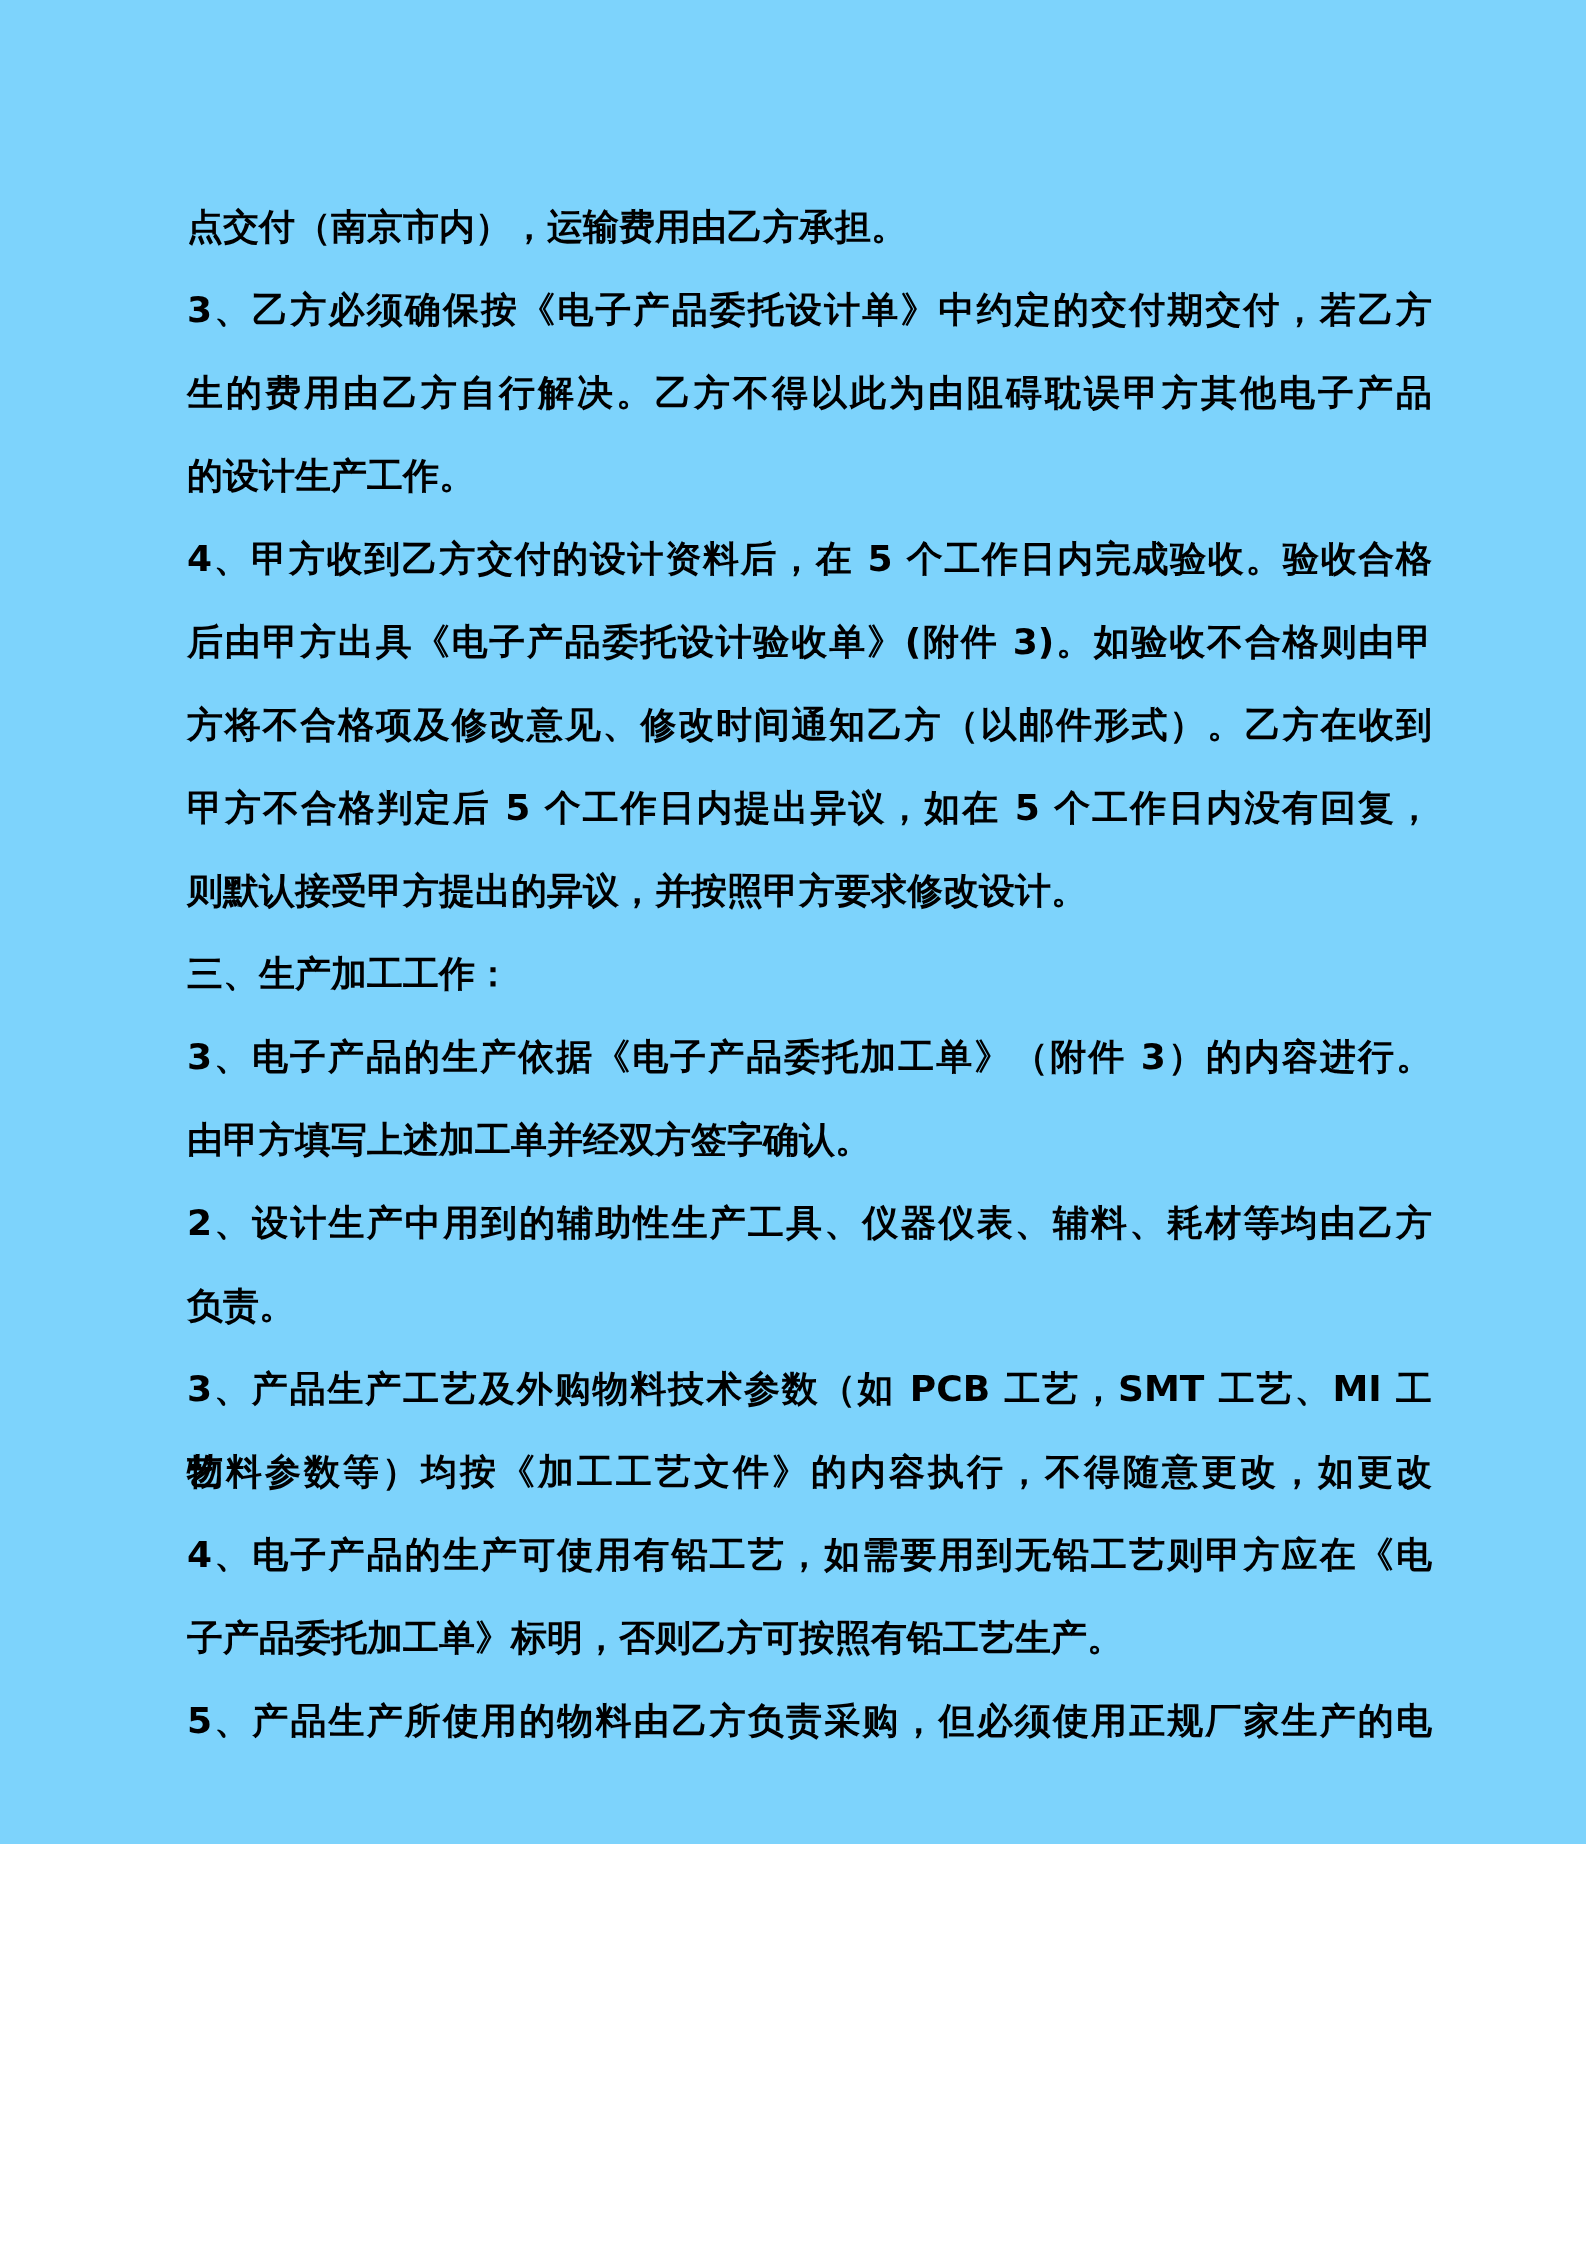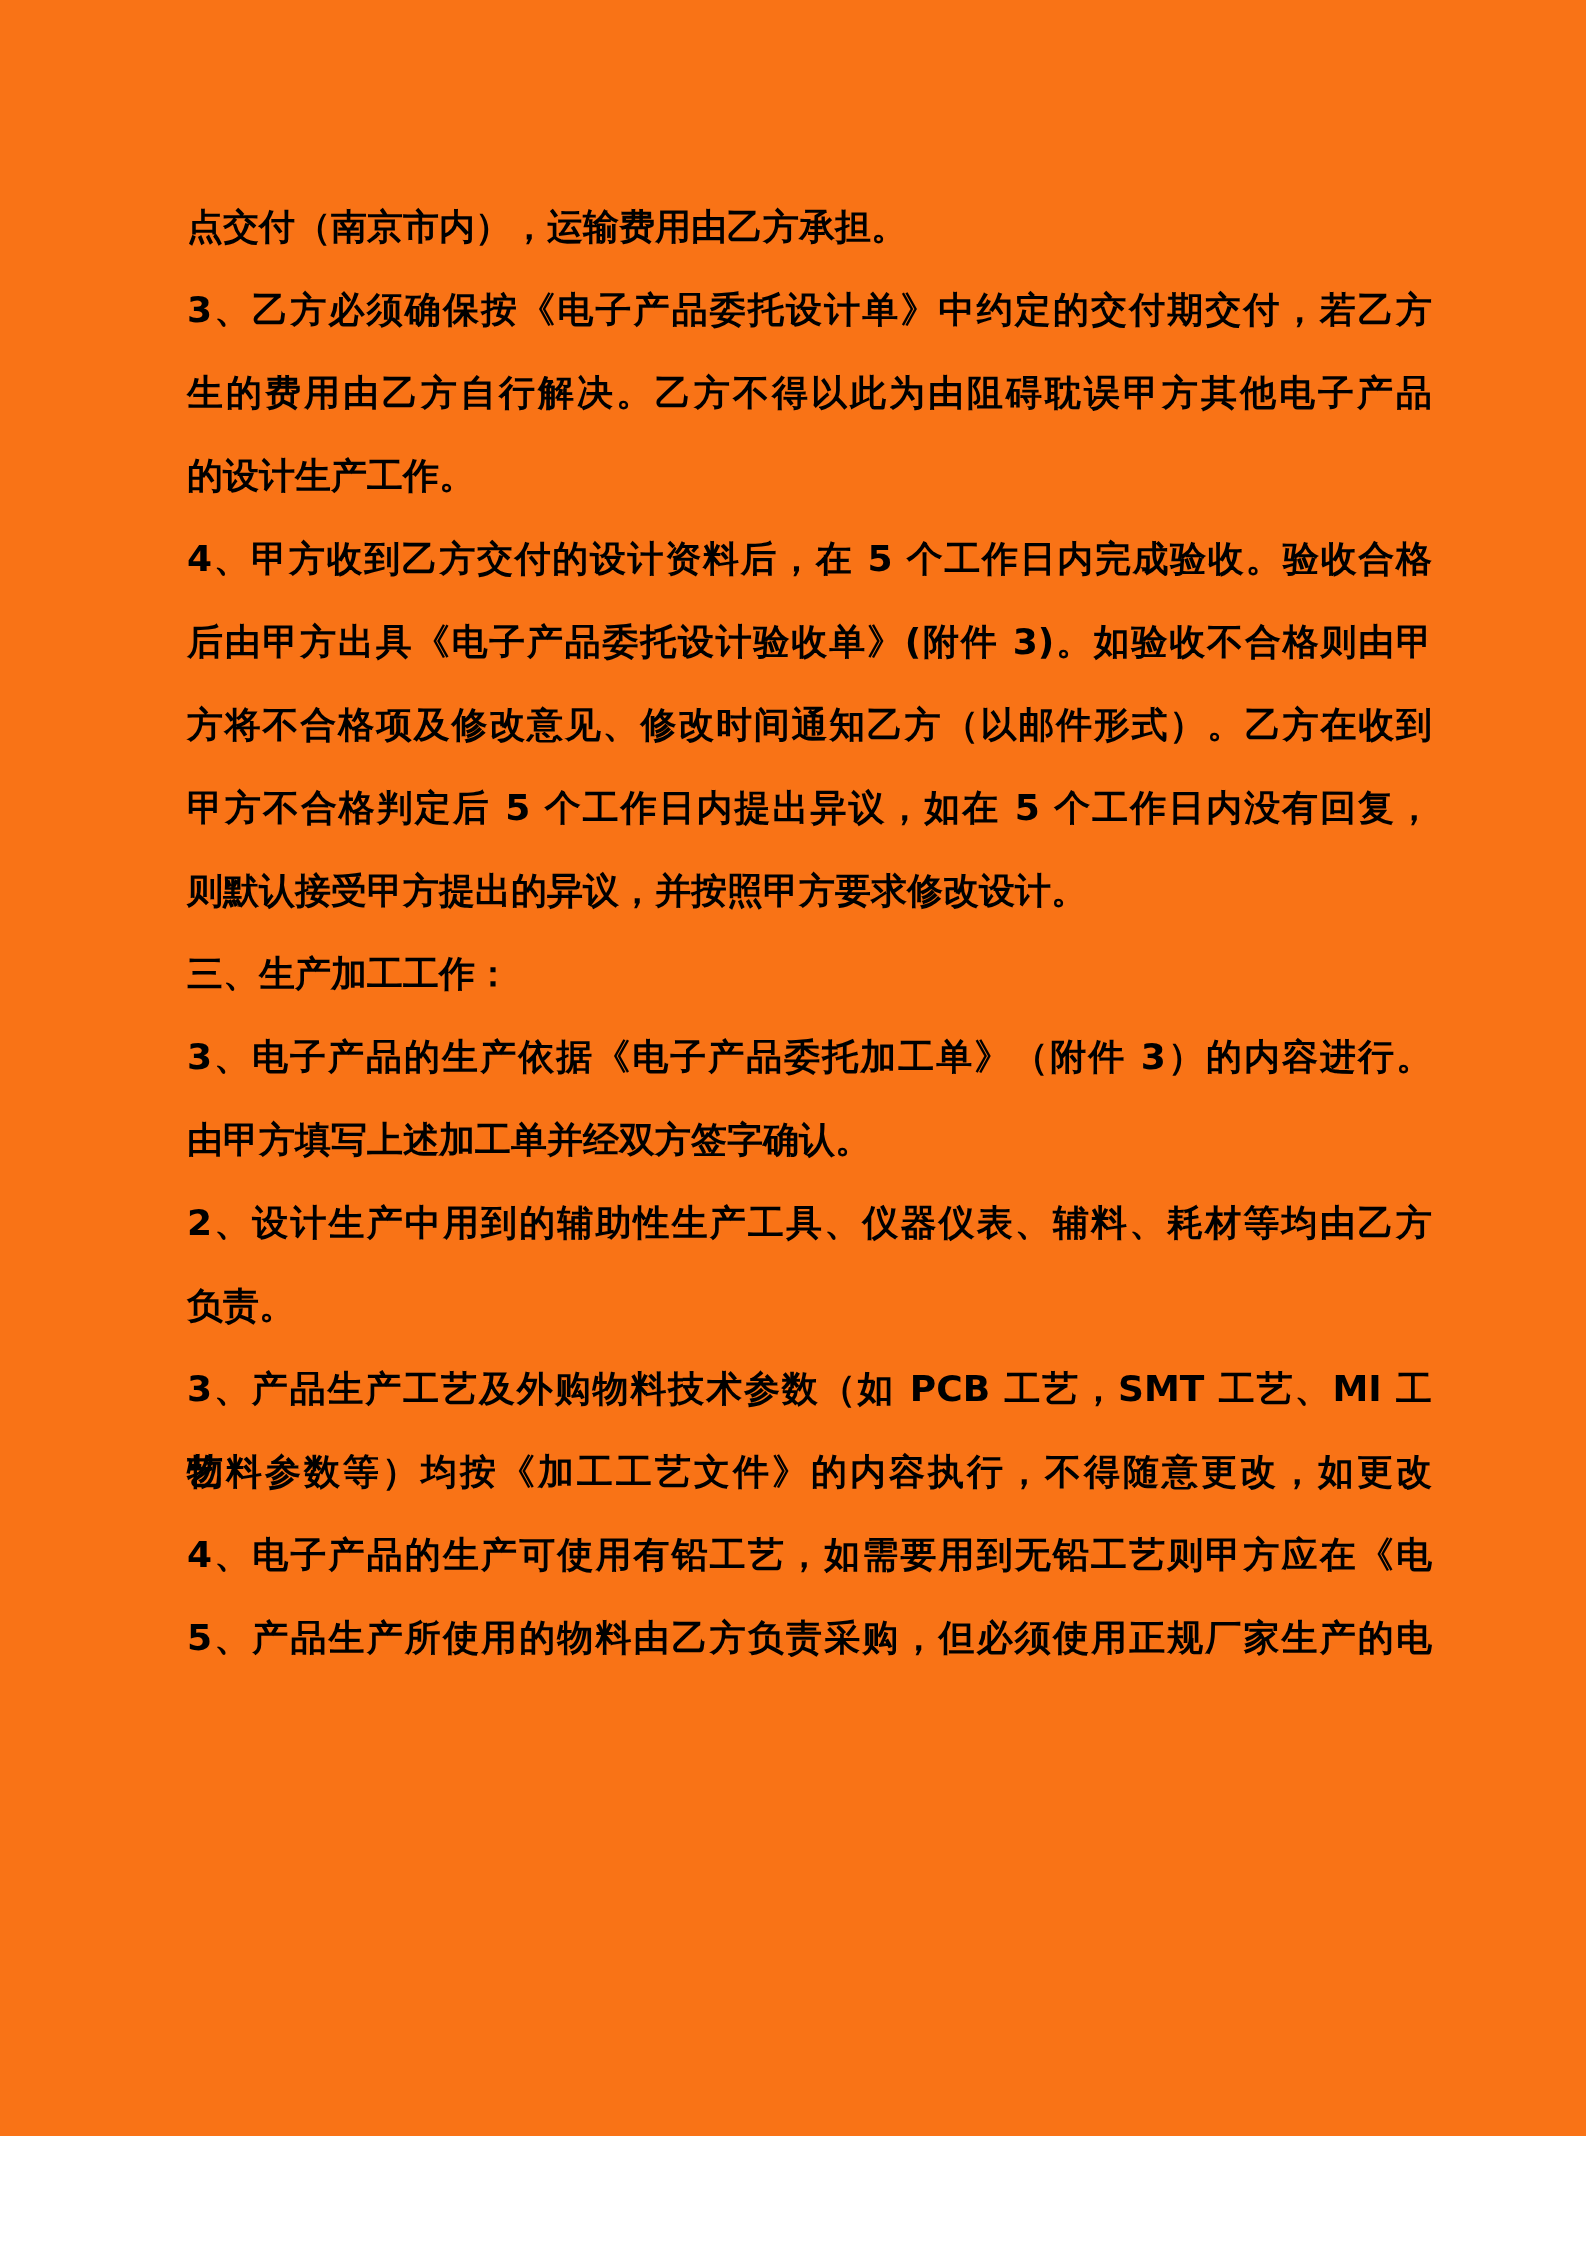--- a/index.html
+++ b/index.html
@@ -3,22 +3,22 @@
 <meta charset="utf-8">
 <style>
   html, body {
     margin: 0;
     padding: 0;
     background: #ffffff;
   }
   .page {
     position: relative;
     width: 1586px;
-    height: 2136px;
-    background: #f97316;
+    height: 1844px;
+    background: #7dd3fc;
     overflow: hidden;
   }
   .content {
     position: absolute;
     left: 187px;
     top: 185px;
     width: 1245px;
   }
   .line {
     font-family: "DejaVu Sans", sans-serif;
@@ -51,15 +51,16 @@
       <div class="line j">甲方不合格判定后 5 个工作日内提出异议，如在 5 个工作日内没有回复，</div>
       <div class="line">则默认接受甲方提出的异议，并按照甲方要求修改设计。</div>
       <div class="line">三、生产加工工作：</div>
       <div class="line j">3、电子产品的生产依据《电子产品委托加工单》（附件 3）的内容进行。</div>
       <div class="line">由甲方填写上述加工单并经双方签字确认。</div>
       <div class="line j">2、设计生产中用到的辅助性生产工具、仪器仪表、辅料、耗材等均由乙方</div>
       <div class="line">负责。</div>
       <div class="line j">3、产品生产工艺及外购物料技术参数（如 PCB 工艺，SMT 工艺、MI 工艺、</div>
       <div class="line j">物料参数等）均按《加工工艺文件》的内容执行，不得随意更改，如更改</div>
       <div class="line j">4、电子产品的生产可使用有铅工艺，如需要用到无铅工艺则甲方应在《电</div>
+      <div class="line">子产品委托加工单》标明，否则乙方可按照有铅工艺生产。</div>
       <div class="line j">5、产品生产所使用的物料由乙方负责采购，但必须使用正规厂家生产的电</div>
     </div>
 </div>
 
 </body></html>

